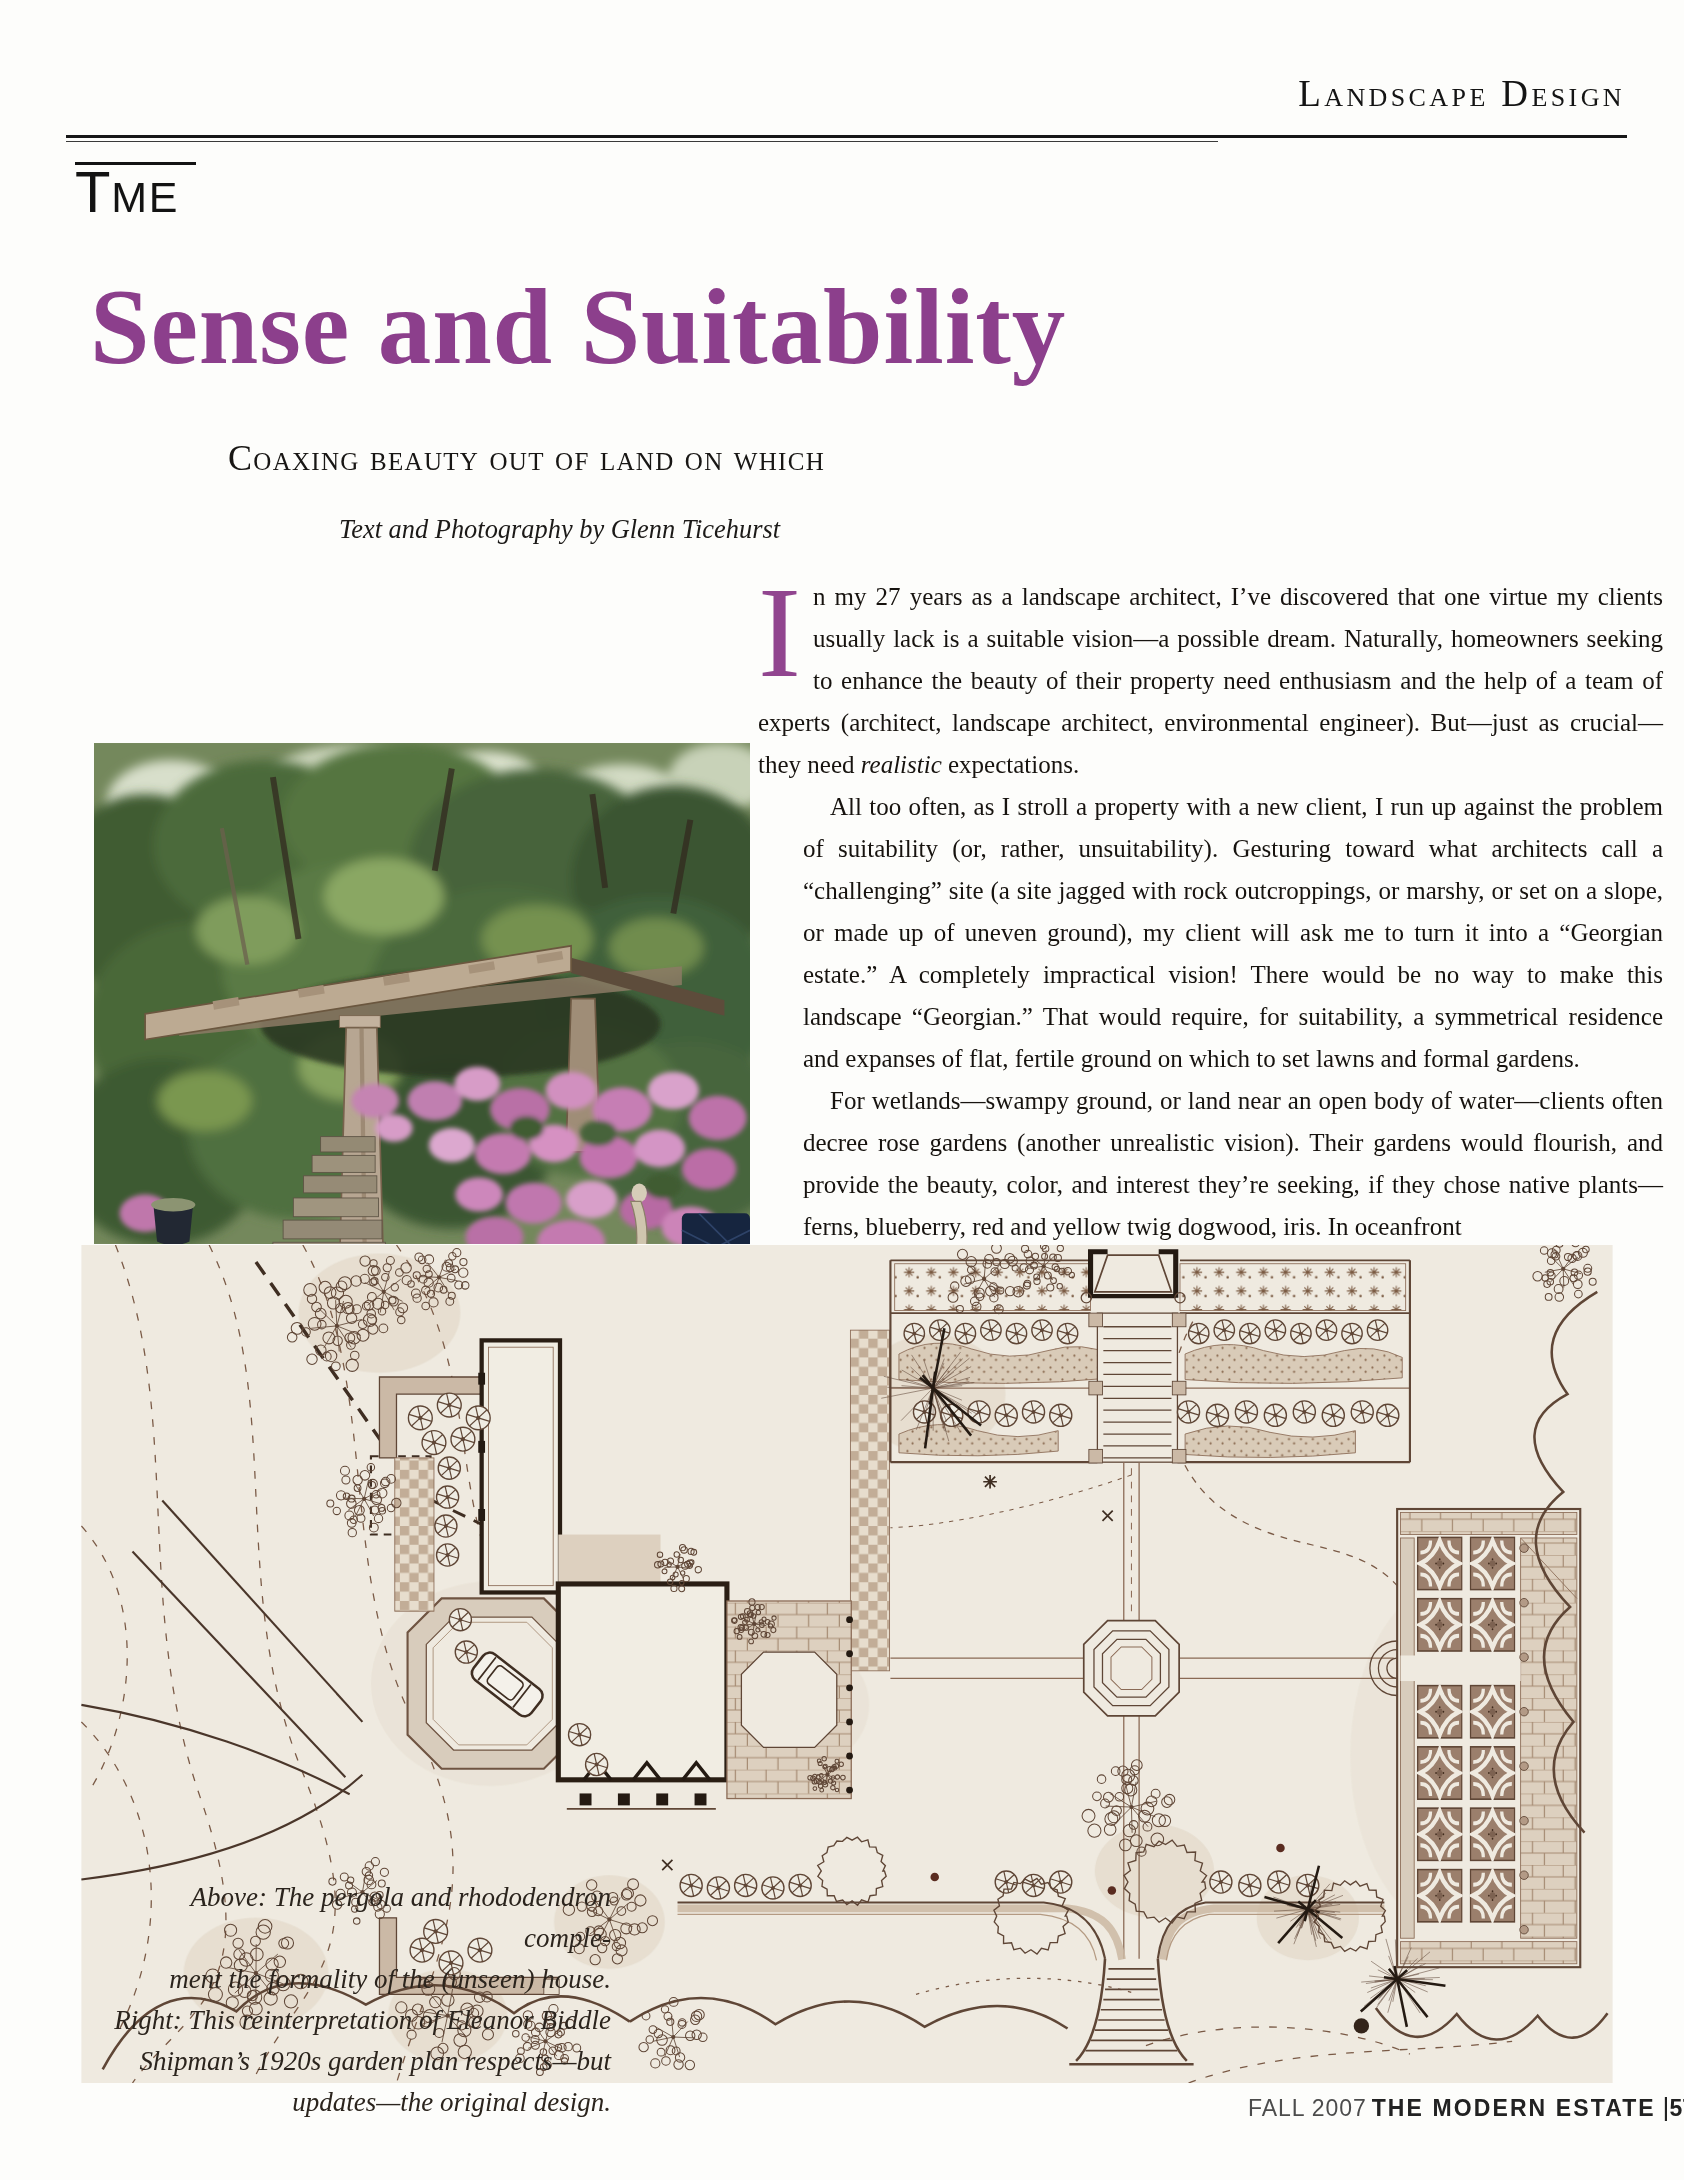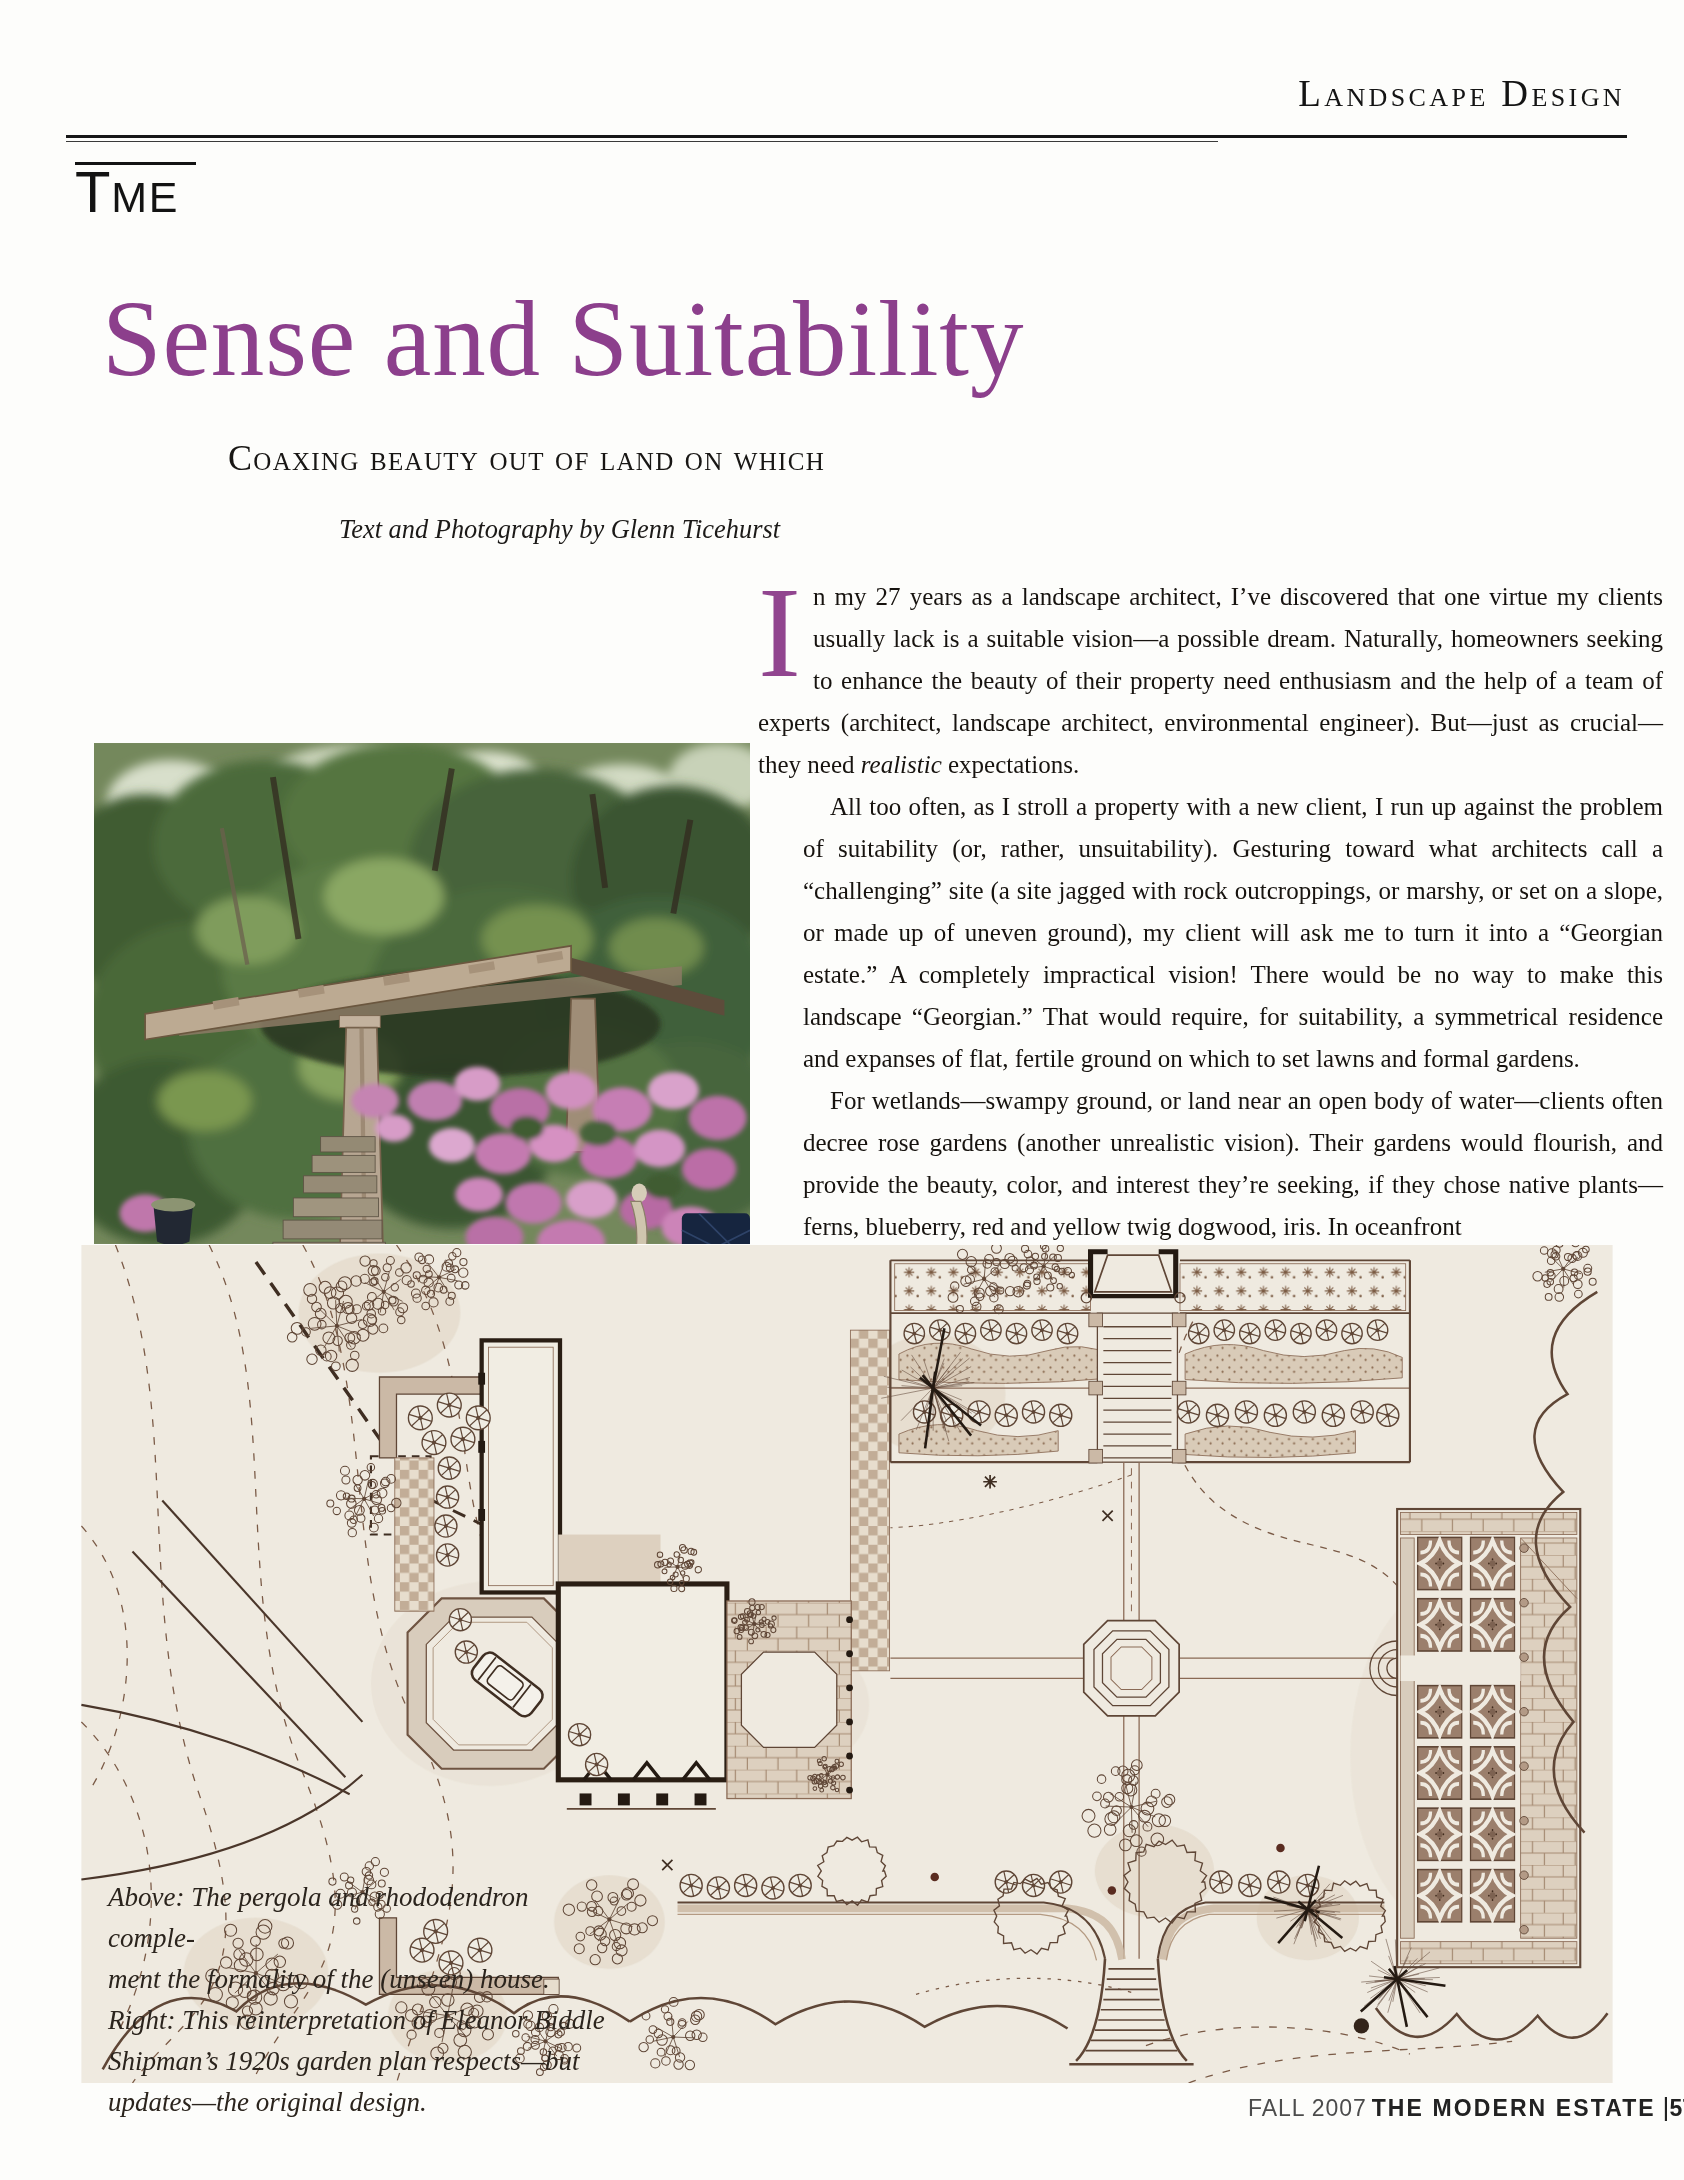--- a/index.html
+++ b/index.html
@@ -8,38 +8,38 @@
   
   .section-label{position:absolute;top:72px;right:60px;font-size:37px;letter-spacing:3.4px;
         font-variant:small-caps;color:#141414;}
   .rule-main{position:absolute;top:135px;left:66px;width:1561px;height:3.4px;background:#171717;}
   .rule-sub{position:absolute;top:141px;left:66px;width:1152px;height:0.9px;background:#3a3a3a;}
   .tme{position:absolute;top:162px;left:75px;width:121px;border-top:3.4px solid #131313;
         font-family:"Liberation Sans",sans-serif;line-height:.92;padding-top:0px;color:#131313;}
   .tme .t{font-size:58px;font-weight:400;letter-spacing:0.9px;}
   .tme .me{font-size:43px;font-weight:400;letter-spacing:1.7px;}
   
-  .title{position:absolute;top:274px;left:90px;font-size:107px;font-weight:400;
-        letter-spacing:0.9px;color:#8c3f8c;line-height:1;margin:12px;}
+  .title{position:absolute;top:274px;left:90px;font-size:107px;font-weight:700;
+        letter-spacing:0.9px;color:#8c3f8c;line-height:1;margin:0;}
   .subtitle{position:absolute;top:434px;left:228px;font-size:36px;line-height:49px;
         font-variant:small-caps;letter-spacing:1.3px;color:#181614;}
   .byline{position:absolute;top:514px;left:339px;font-size:26.4px;font-style:italic;color:#1c1a18;}
   
   .body-col{position:absolute;top:576px;left:758px;width:905px;font-size:25px;
         line-height:42px;text-align:justify;color:#17130f;}
   .body-col p{margin:0;}
   .body-col p + p{text-indent:27px;margin-left:45px;}
   .dropcap{float:left;font-size:129px;line-height:104px;padding:5.1px 12px 0 0;color:#91458f;}
   
   .photo{position:absolute;top:743px;left:94px;width:656px;height:501px;overflow:hidden;}
   
   .plan{position:absolute;top:1245px;left:81px;width:1532px;height:838px;}
   .plan svg{display:block;}
   .plan-caption{position:absolute;left:27px;top:632px;width:503px;font-style:italic;
-        font-size:27px;line-height:41px;color:#2b241d;}
+        font-size:27px;line-height:41px;color:#2b241d;text-align:right;}
   
   .footer{position:absolute;top:2092px;left:0;width:1671px;text-align:right;
         font-family:"Liberation Sans",sans-serif;font-size:23px;white-space:nowrap;padding-left:24px;}
   .footer .issue{font-weight:400;letter-spacing:0.9px;color:#4c4c4c;}
   .footer .mag{font-weight:700;letter-spacing:2.1px;color:#222;margin-left:5.1px;}
   .footer .div{font-weight:400;color:#222;font-size:26.4px;margin-left:6.8px;}
   .footer .pg{font-weight:700;color:#222;}
 </style>
 </head>
 <body>

